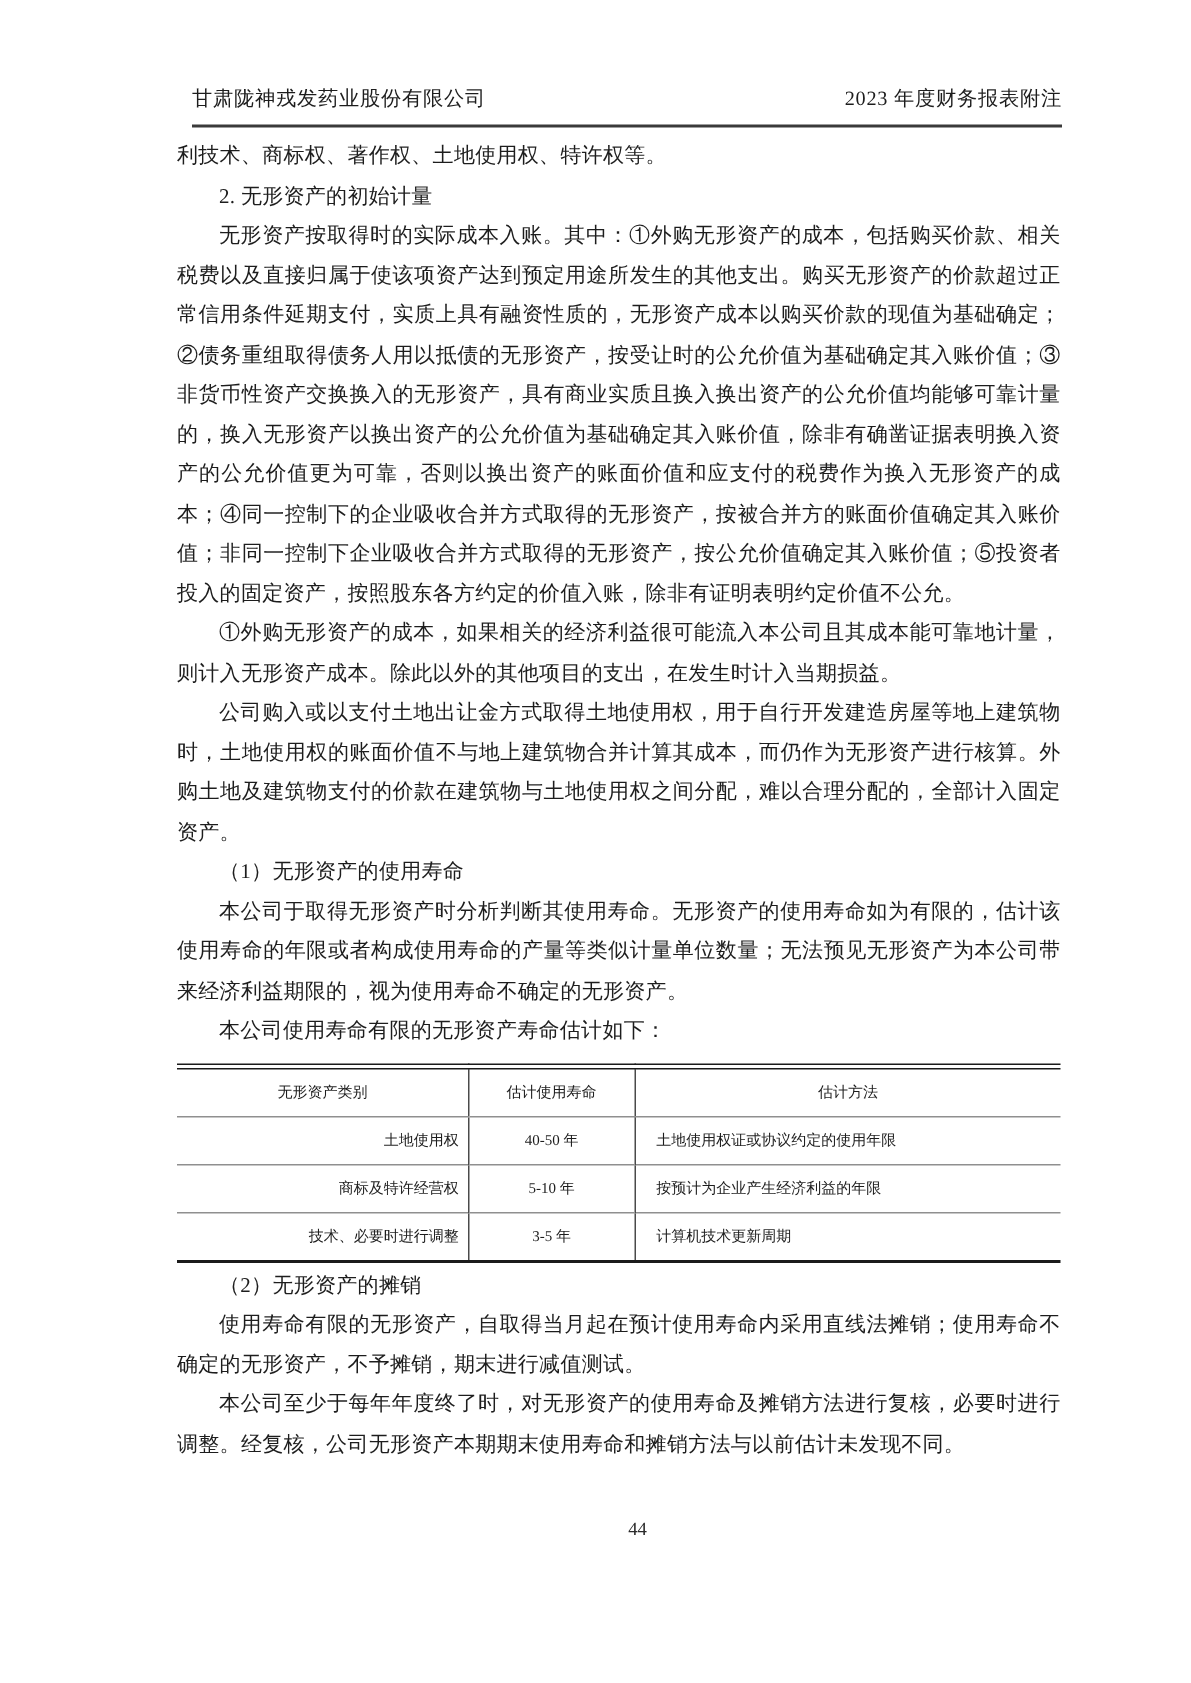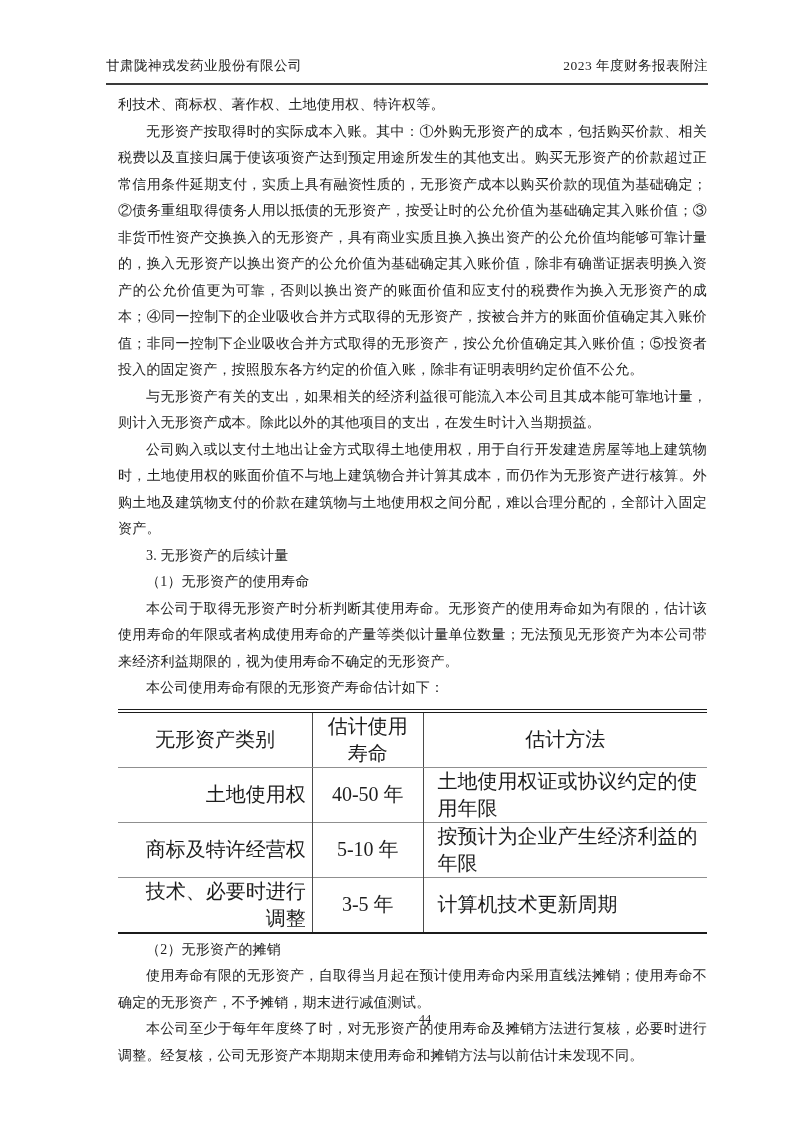--- a/index.html
+++ b/index.html
@@ -11,21 +11,21 @@
     position: relative;
     width: 794px;
     height: 1122px;
     background: #ffffff;
     font-family: "Liberation Serif", "DejaVu Serif", serif;
     color: #1d1d1d;
     overflow: hidden;
   }
   .page-header {
     position: absolute;
-    left: 106px;
+    left: 128px;
     right: 86px;
     top: 57px;
     display: flex;
     justify-content: space-between;
     align-items: center;
     font-size: 13.5px;
     line-height: 17px;
     border-bottom: 2px solid #3a3a3a;
     padding-bottom: 9px;
     letter-spacing: 0.5px;
@@ -48,21 +48,21 @@
     text-justify: inter-ideograph;
     text-align-last: left;
   }
   table.life-table {
     width: 100%;
     border-collapse: collapse;
     margin-top: 7px;
     margin-bottom: 3px;
     border-top: 4px double #1b1b1b;
     border-bottom: 2.5px solid #1b1b1b;
-    font-size: 20px;
+    font-size: 10px;
   }
   table.life-table th,
   table.life-table td {
     font-weight: normal;
     height: 31px;
     padding: 0 6px;
     vertical-align: middle;
   }
   table.life-table th {
     text-align: center;
@@ -102,24 +102,24 @@
 
 <div class="page">
 
   <div class="page-header">
     <span>甘肃陇神戎发药业股份有限公司</span>
     <span>2023 年度财务报表附注</span>
   </div>
 
   <div class="doc-body">
     <p>利技术、商标权、著作权、土地使用权、特许权等。</p>
+    <p class="ind">2. 无形资产的初始计量</p>
     <p class="ind just">无形资产按取得时的实际成本入账。其中：①外购无形资产的成本，包括购买价款、相关税费以及直接归属于使该项资产达到预定用途所发生的其他支出。购买无形资产的价款超过正常信用条件延期支付，实质上具有融资性质的，无形资产成本以购买价款的现值为基础确定；②债务重组取得债务人用以抵债的无形资产，按受让时的公允价值为基础确定其入账价值；③非货币性资产交换换入的无形资产，具有商业实质且换入换出资产的公允价值均能够可靠计量的，换入无形资产以换出资产的公允价值为基础确定其入账价值，除非有确凿证据表明换入资产的公允价值更为可靠，否则以换出资产的账面价值和应支付的税费作为换入无形资产的成本；④同一控制下的企业吸收合并方式取得的无形资产，按被合并方的账面价值确定其入账价值；非同一控制下企业吸收合并方式取得的无形资产，按公允价值确定其入账价值；⑤投资者投入的固定资产，按照股东各方约定的价值入账，除非有证明表明约定价值不公允。</p>
-    <p class="ind just">与无形资产有关的支出，如果相关的经济利益很可能流入本公司且其成本能可靠地计量，则计入无形资产成本。除此以外的其他项目的支出，在发生时计入当期损益。</p>
+    <p class="ind just">①外购无形资产的成本，如果相关的经济利益很可能流入本公司且其成本能可靠地计量，则计入无形资产成本。除此以外的其他项目的支出，在发生时计入当期损益。</p>
     <p class="ind just">公司购入或以支付土地出让金方式取得土地使用权，用于自行开发建造房屋等地上建筑物时，土地使用权的账面价值不与地上建筑物合并计算其成本，而仍作为无形资产进行核算。外购土地及建筑物支付的价款在建筑物与土地使用权之间分配，难以合理分配的，全部计入固定资产。</p>
-    <p class="ind">3. 无形资产的后续计量</p>
     <p class="ind">（1）无形资产的使用寿命</p>
     <p class="ind just">本公司于取得无形资产时分析判断其使用寿命。无形资产的使用寿命如为有限的，估计该使用寿命的年限或者构成使用寿命的产量等类似计量单位数量；无法预见无形资产为本公司带来经济利益期限的，视为使用寿命不确定的无形资产。</p>
     <p class="ind">本公司使用寿命有限的无形资产寿命估计如下：</p>
 
     <table class="life-table">
       <colgroup>
         <col style="width:33%">
         <col style="width:18.8%">
         <col style="width:48.2%">
       </colgroup>

